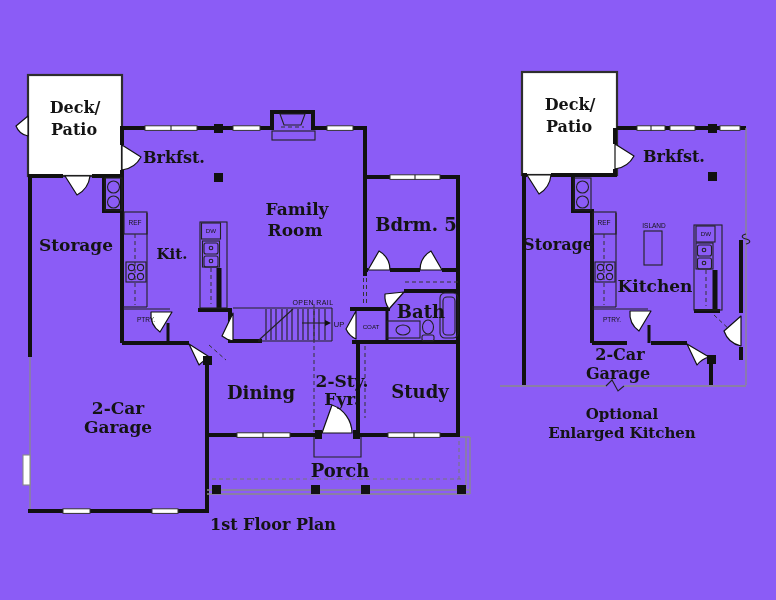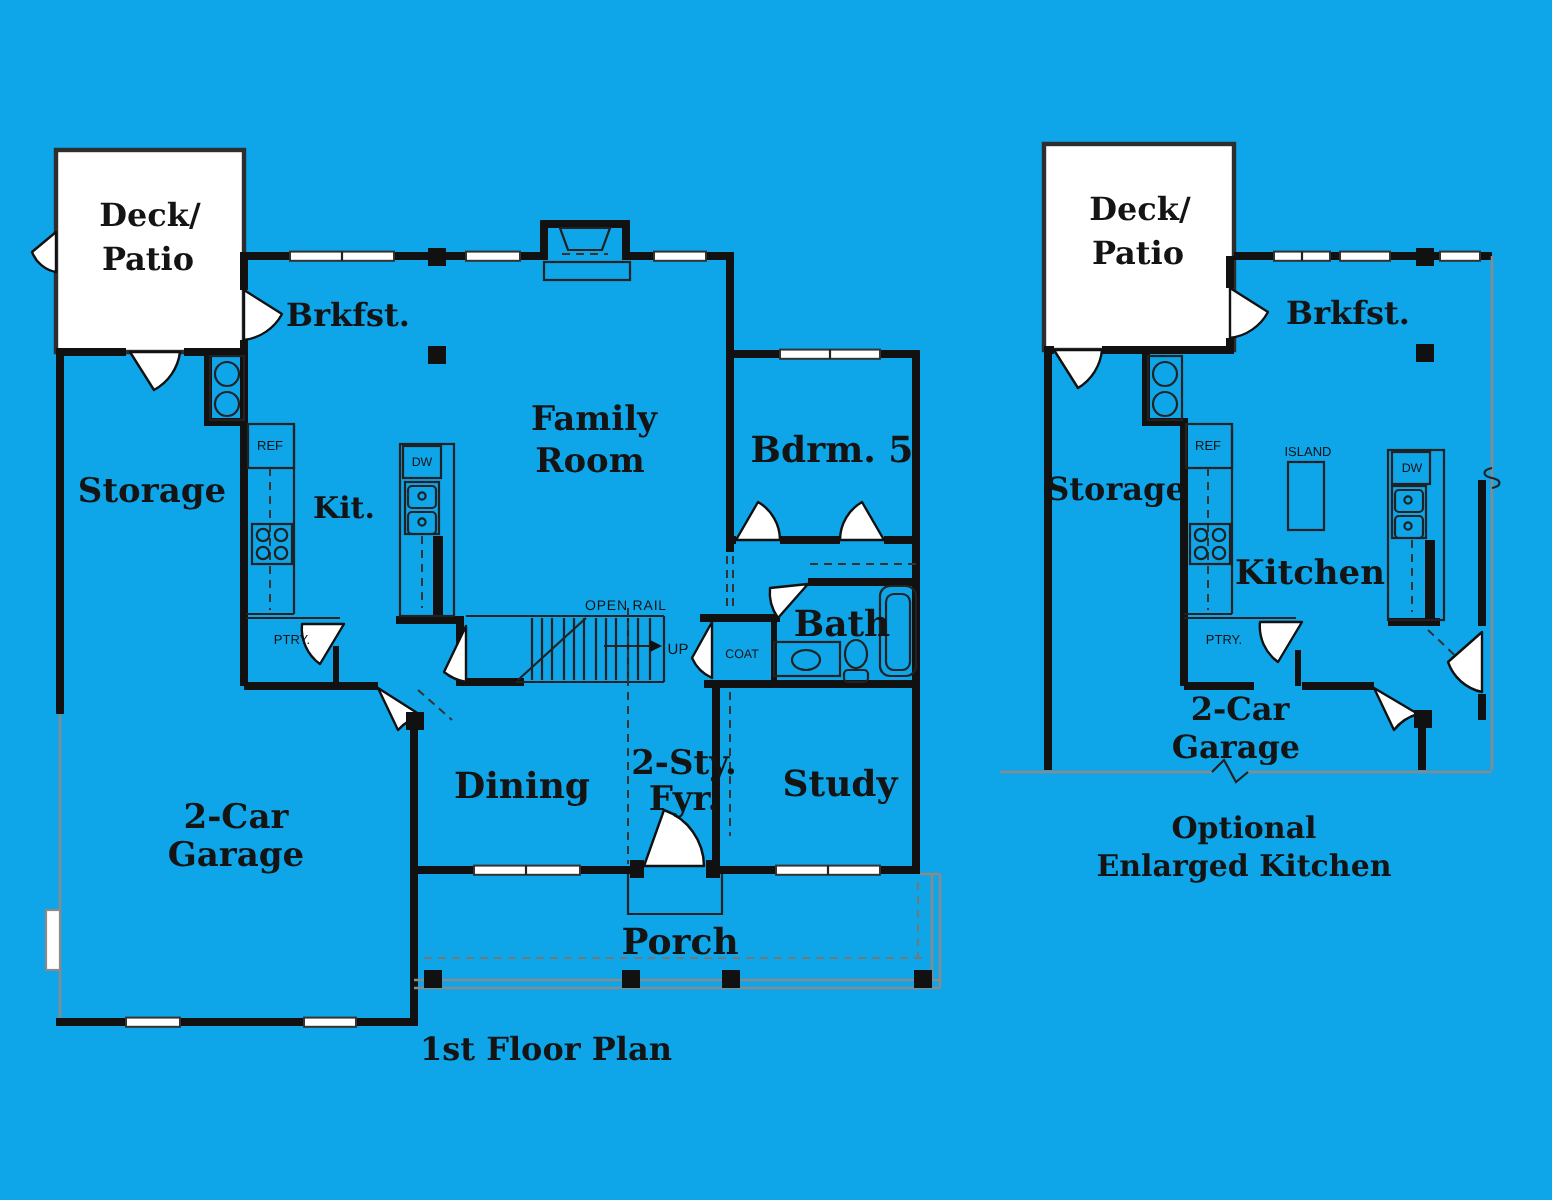--- a/index.html
+++ b/index.html
@@ -1,16 +1,16 @@
 <!DOCTYPE html>
 <html><head>
 <meta charset="utf-8">
 <style>
   html,body{margin:0;padding:0;background:#fff;}
-  .stage{position:relative;width:776px;height:600px;background:#0ea5e9;overflow:hidden;
+  .stage{position:relative;width:776px;height:600px;background:#8b5cf6;overflow:hidden;
          font-family:"DejaVu Serif",serif;}
   svg{display:block;}
   .w4{stroke:#111;stroke-width:4;fill:none;stroke-linecap:butt;}
   .w5{stroke:#111;stroke-width:5;fill:none;}
   .w3{stroke:#111;stroke-width:3;fill:none;}
   .deckw{stroke:#2e2e2e;stroke-width:2.2;fill:#fff;}
   .thin{stroke:#222;stroke-width:1.1;fill:none;}
   .thinf{fill:#fff;stroke:#333;stroke-width:1;}
   .gray{stroke:#8a8a8a;stroke-width:1.3;fill:none;}
   .grayf{stroke:#8a8a8a;stroke-width:1.1;fill:#fff;}

